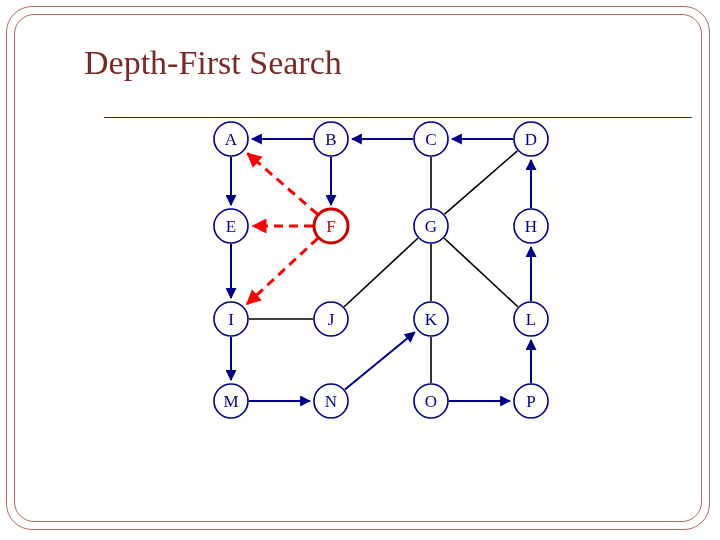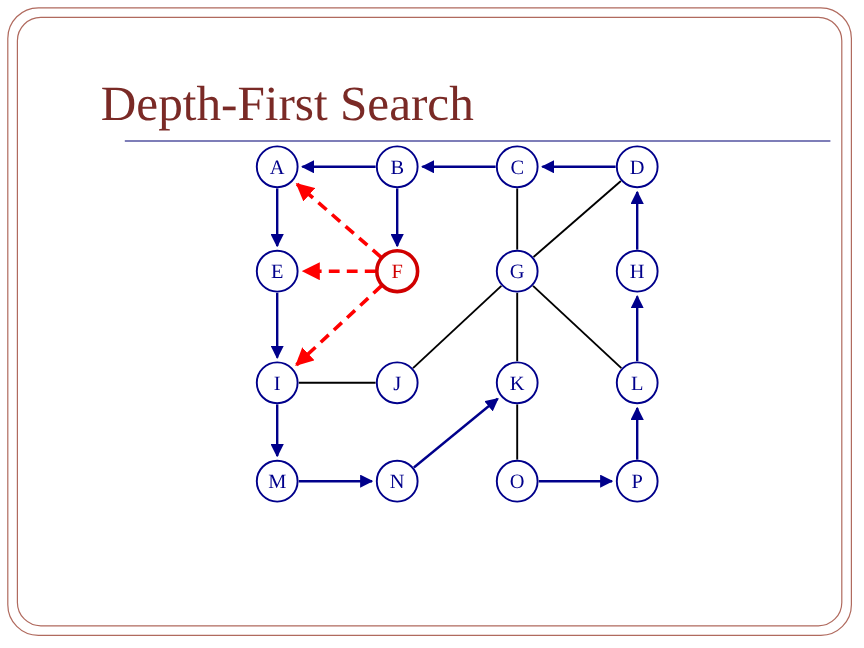--- a/index.html
+++ b/index.html
@@ -32,22 +32,22 @@
     top: 14px;
     width: 688px;
     height: 508px;
     border: 1px solid #b06a5e;
     border-radius: 20px;
     box-sizing: border-box;
   }
   .title {
     position: absolute;
     left: 84px;
-    top: 62px;
-    font-size: 41px;
+    top: 44px;
+    font-size: 34px;
     color: #7a2a26;
     font-family: "Liberation Serif", serif;
     letter-spacing: 0px;
     white-space: nowrap;
   }
   .title-rule {
     position: absolute;
     left: 104px;
     top: 117px;
     width: 588px;

